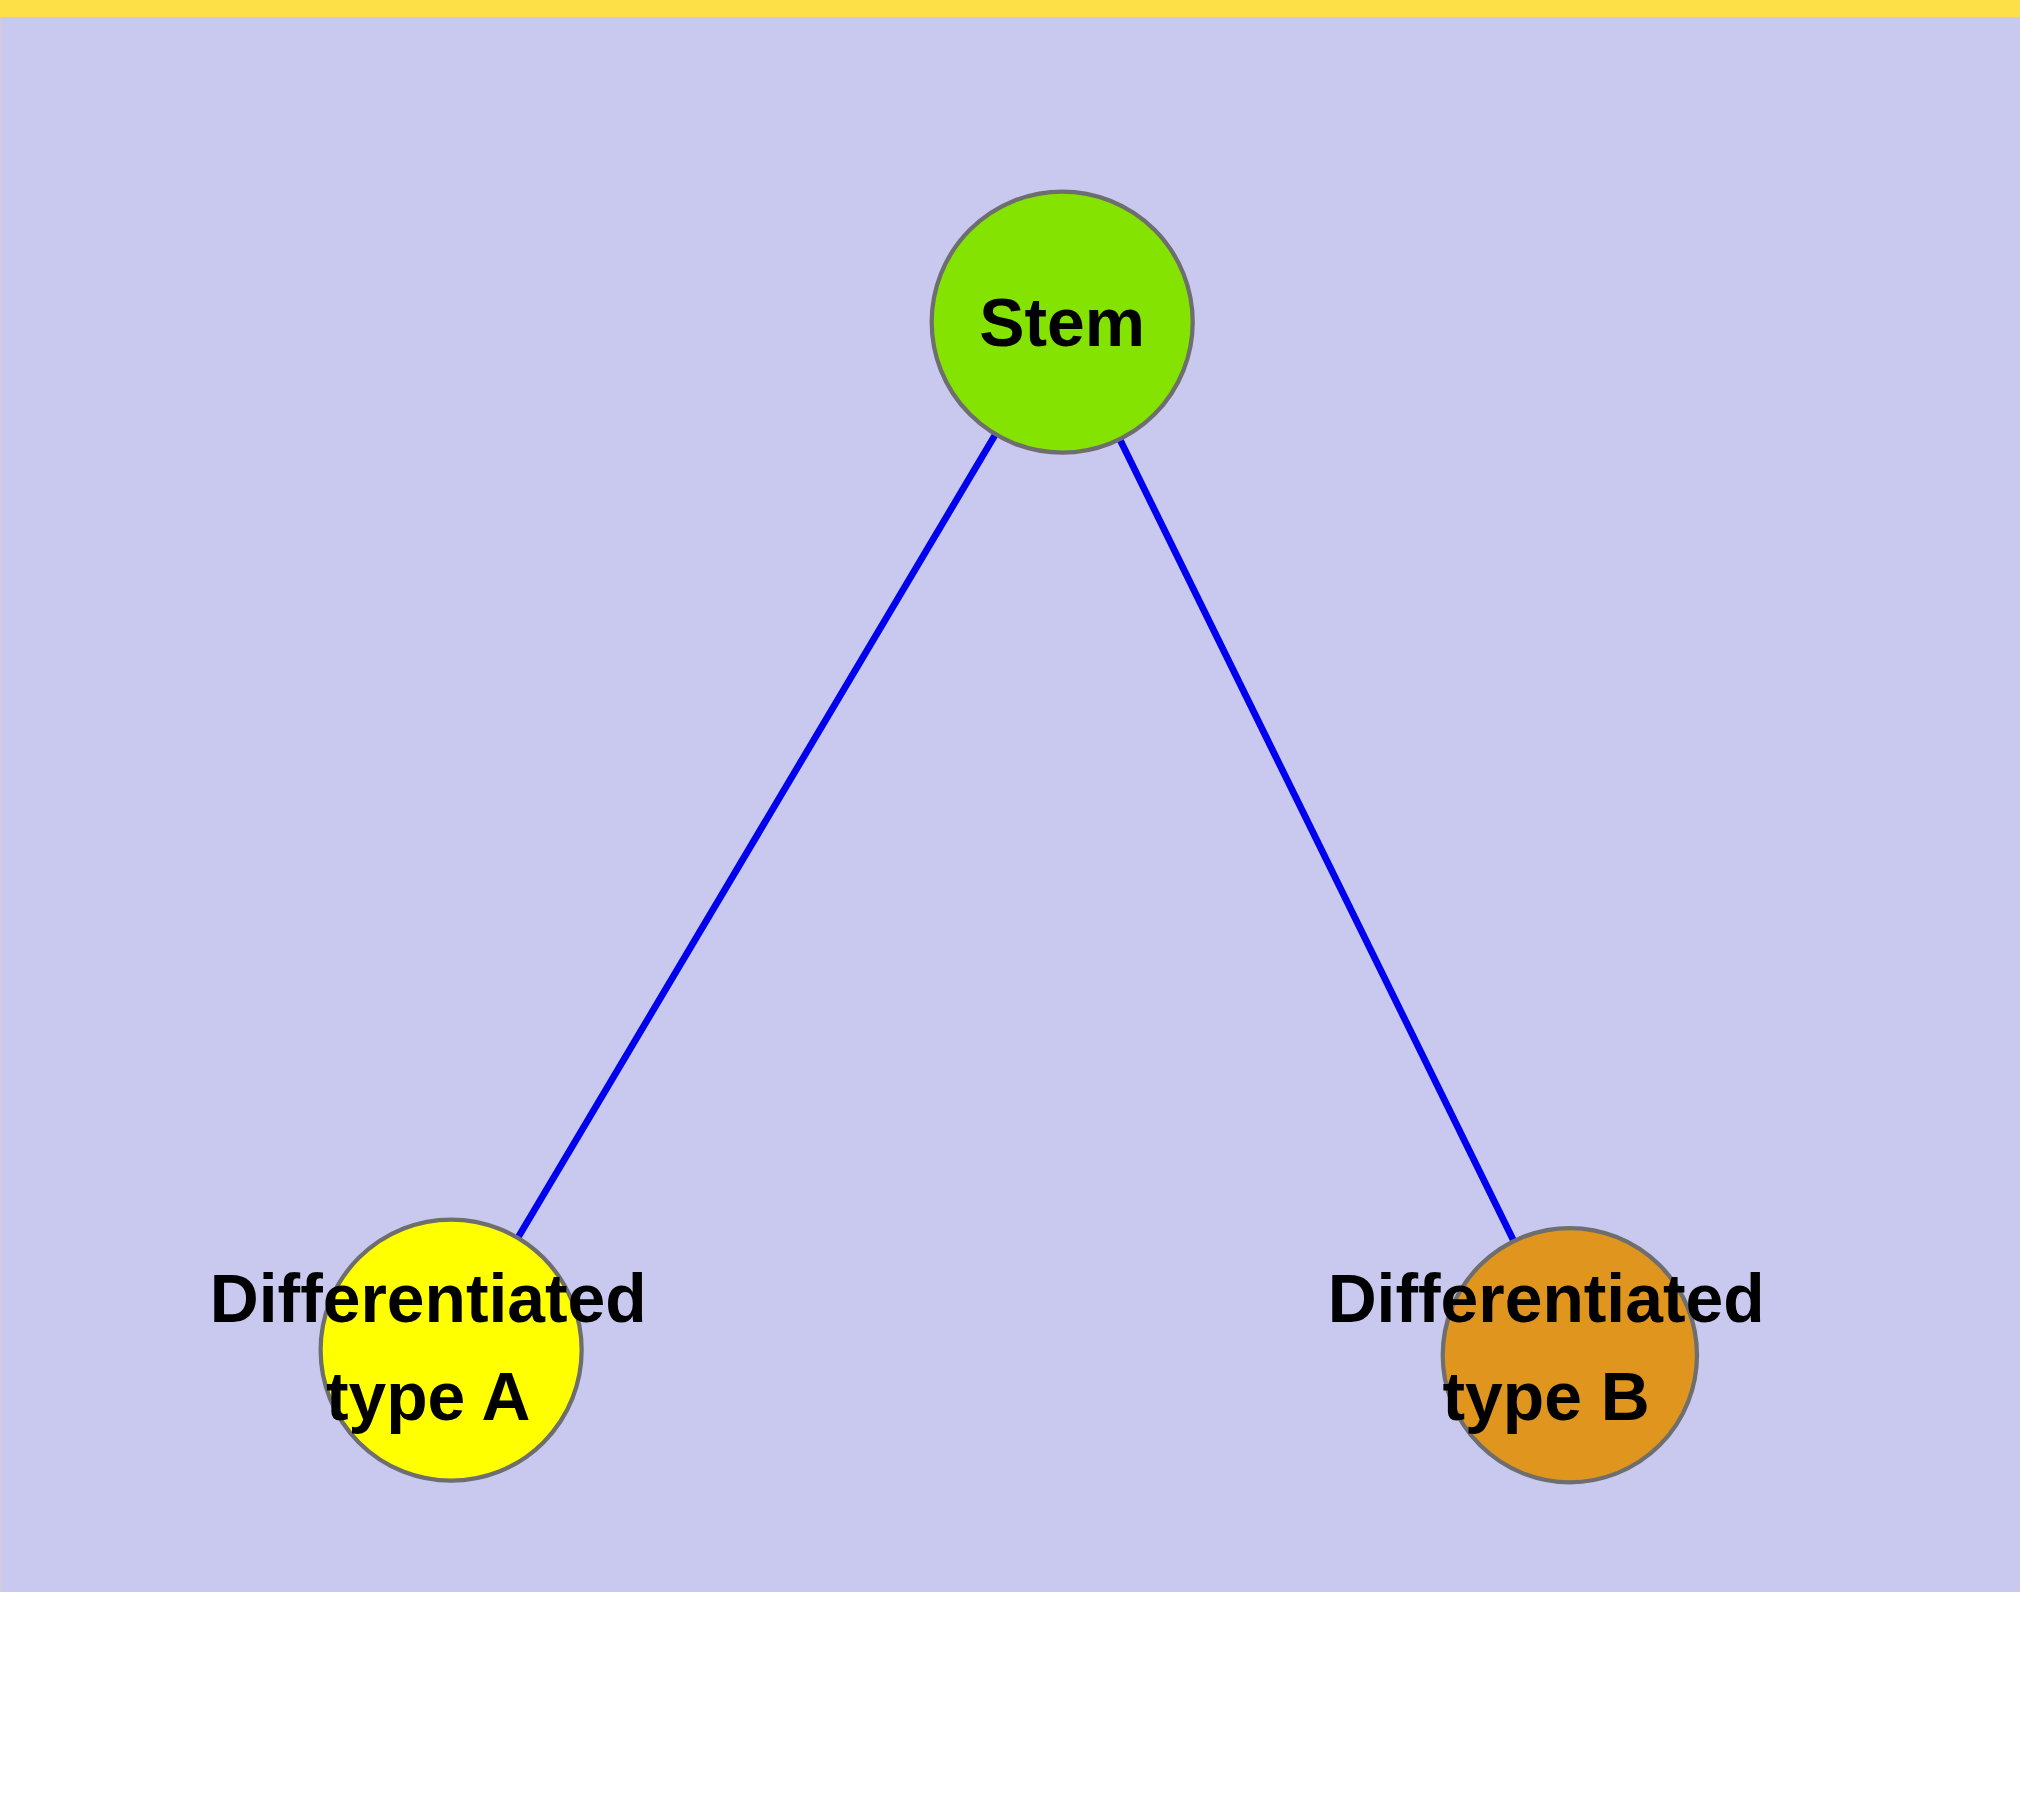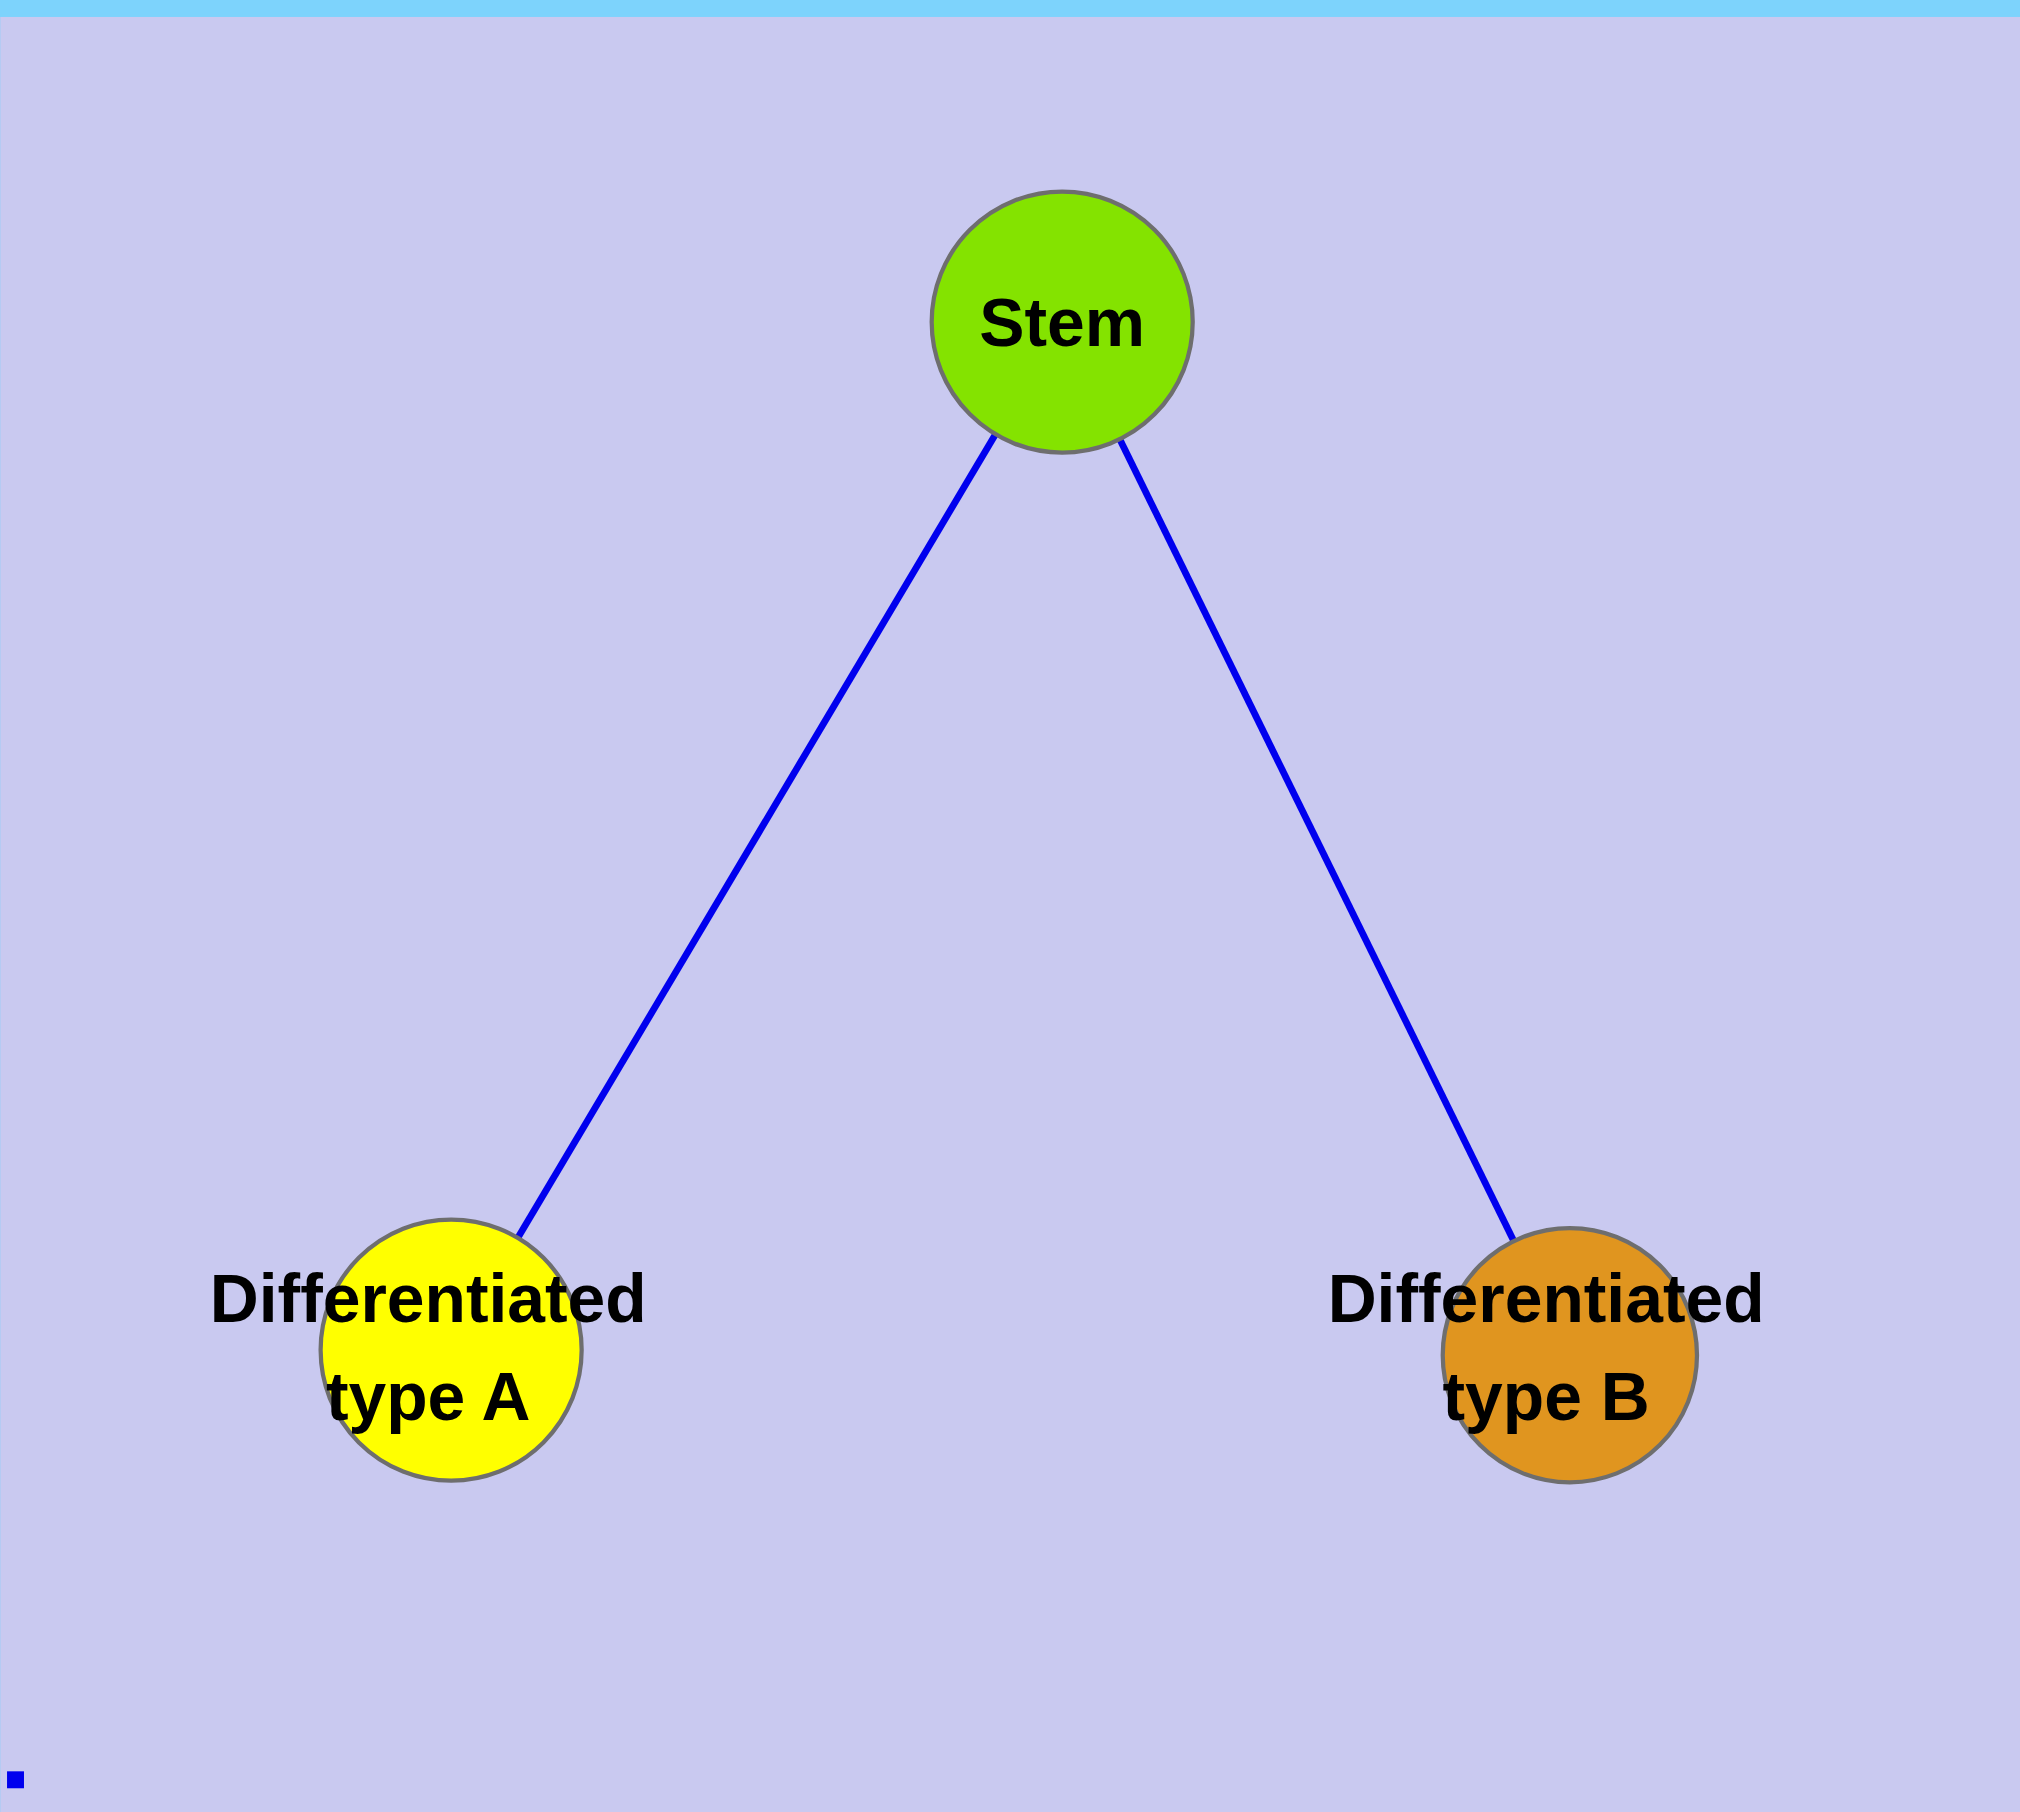--- a/index.html
+++ b/index.html
@@ -4,23 +4,23 @@
 <style>
   html, body {
     margin: 0;
     padding: 0;
     background: #ffffff;
     font-family: "Liberation Sans", sans-serif;
   }
   .figure-wrap {
     position: relative;
     width: 2021px;
-    height: 1812px;
+    height: 1592px;
     overflow: hidden;
-    background: #7dd3fc;
+    background: #fde047;
   }
   svg.diagram {
     display: block;
     width: 2021px;
     height: 1812px;
   }
   .node-circle {
     stroke-width: 5px;
   }
   .edge-line {

